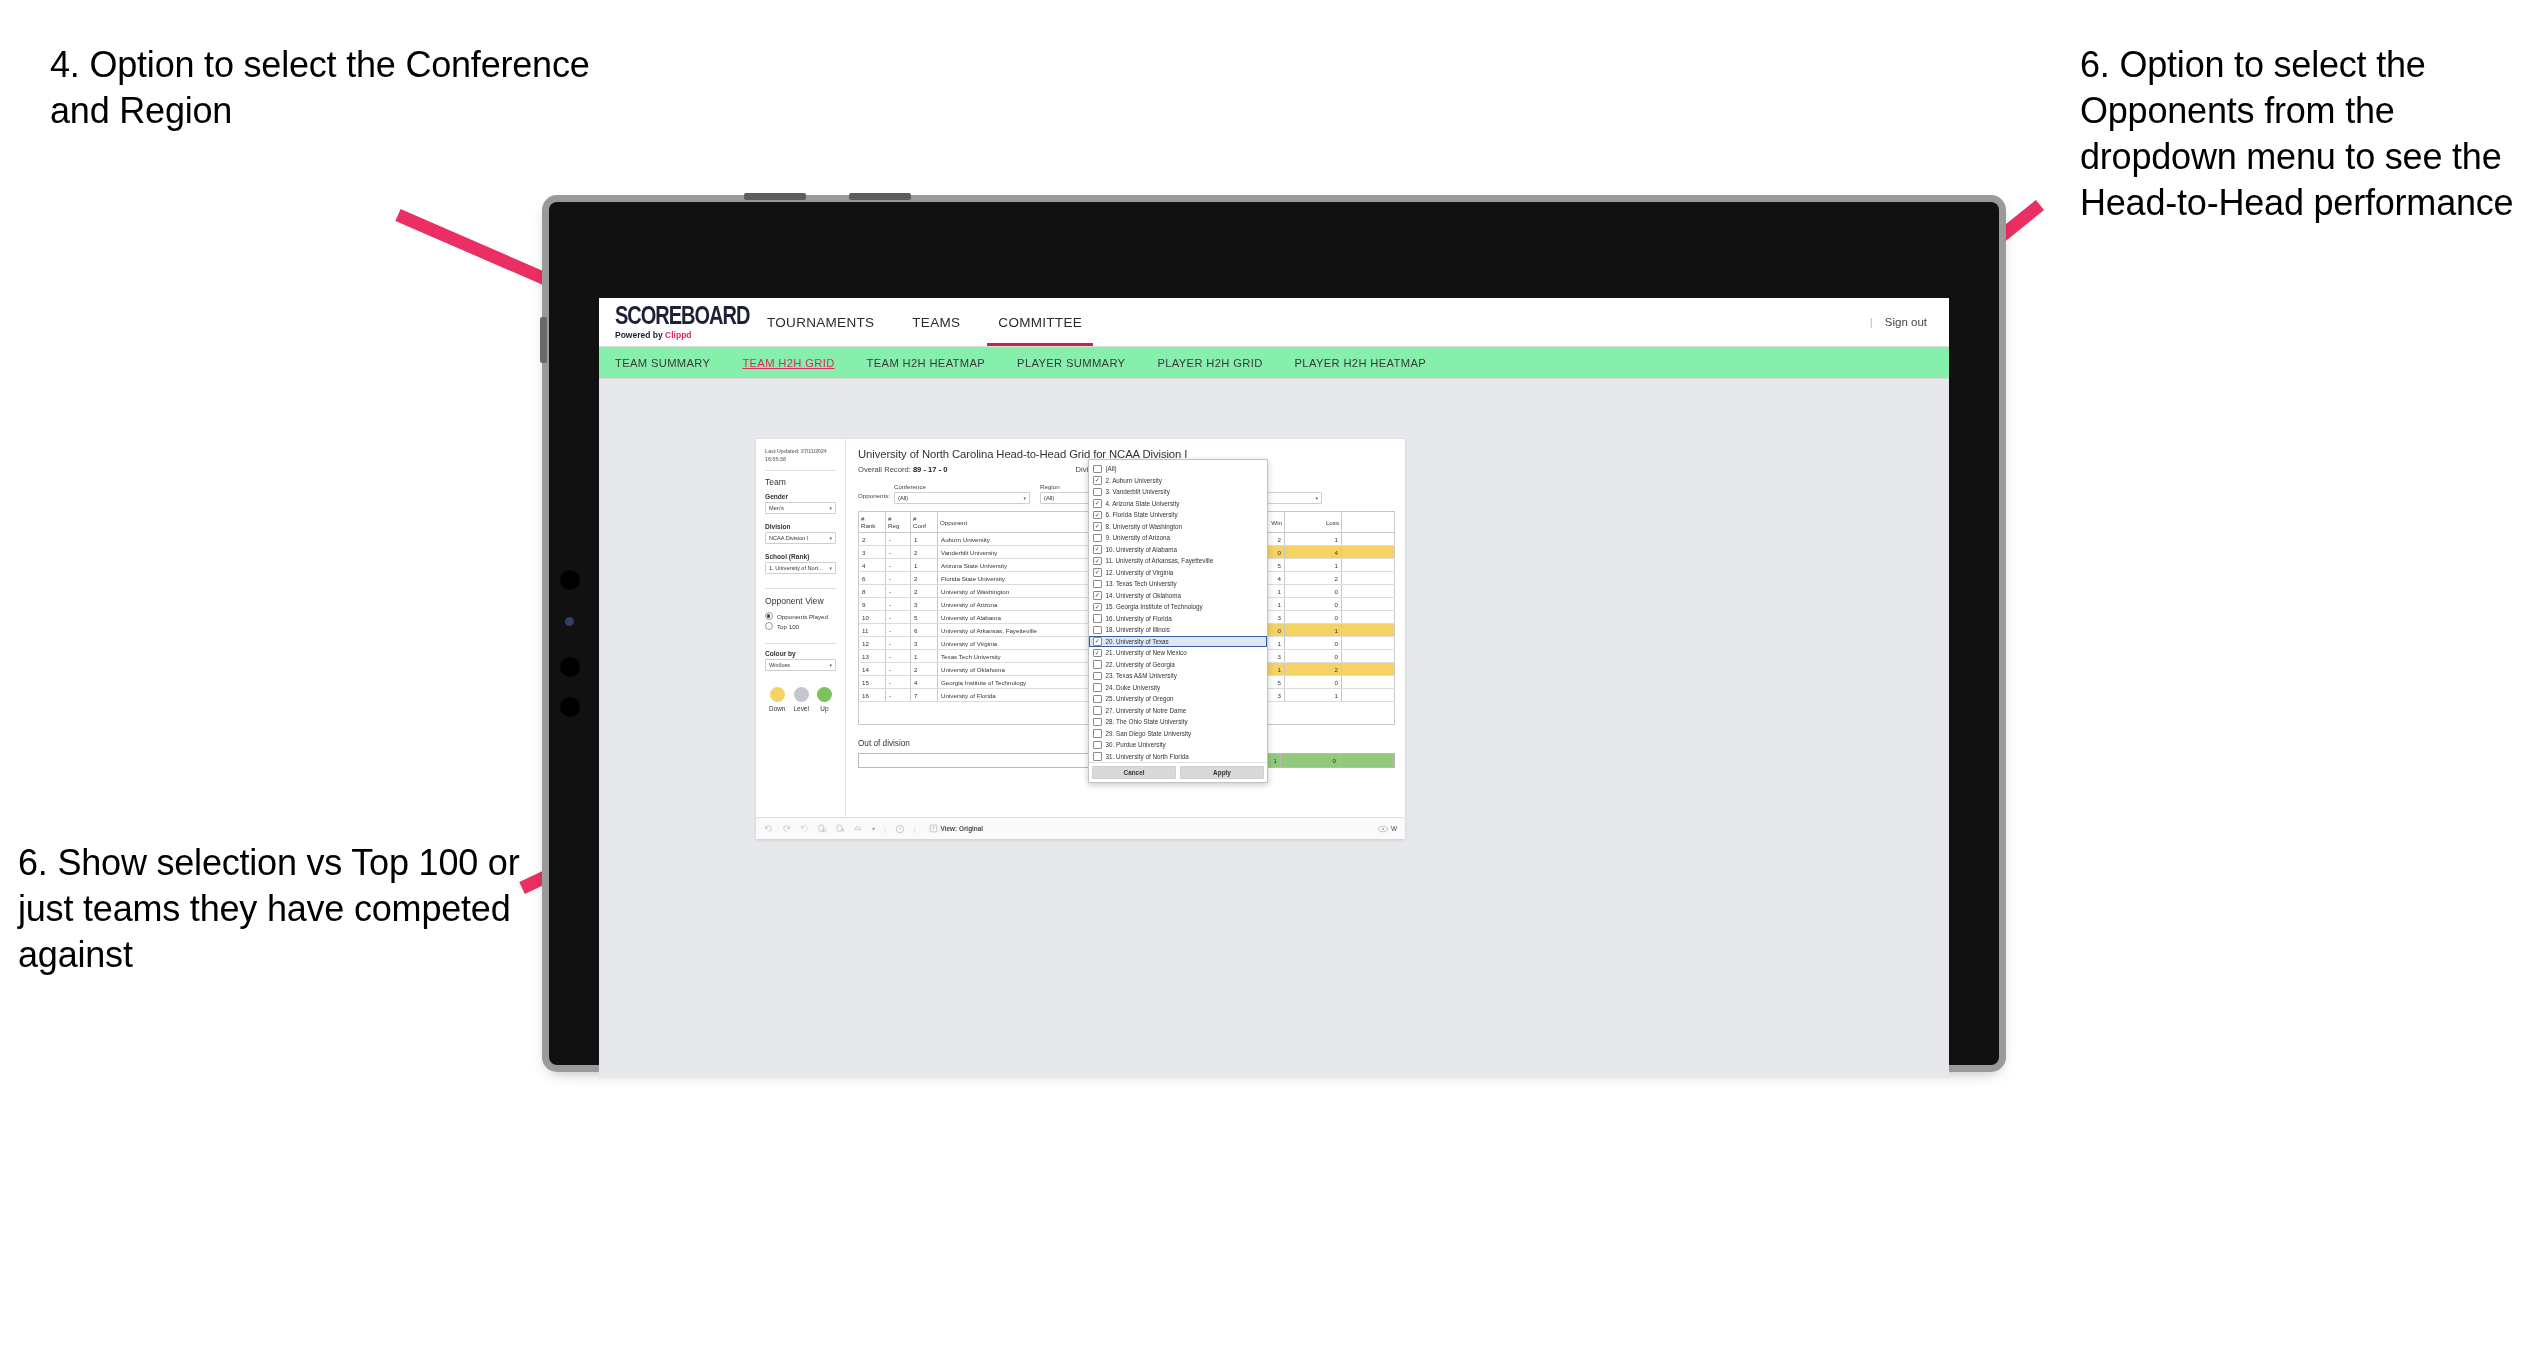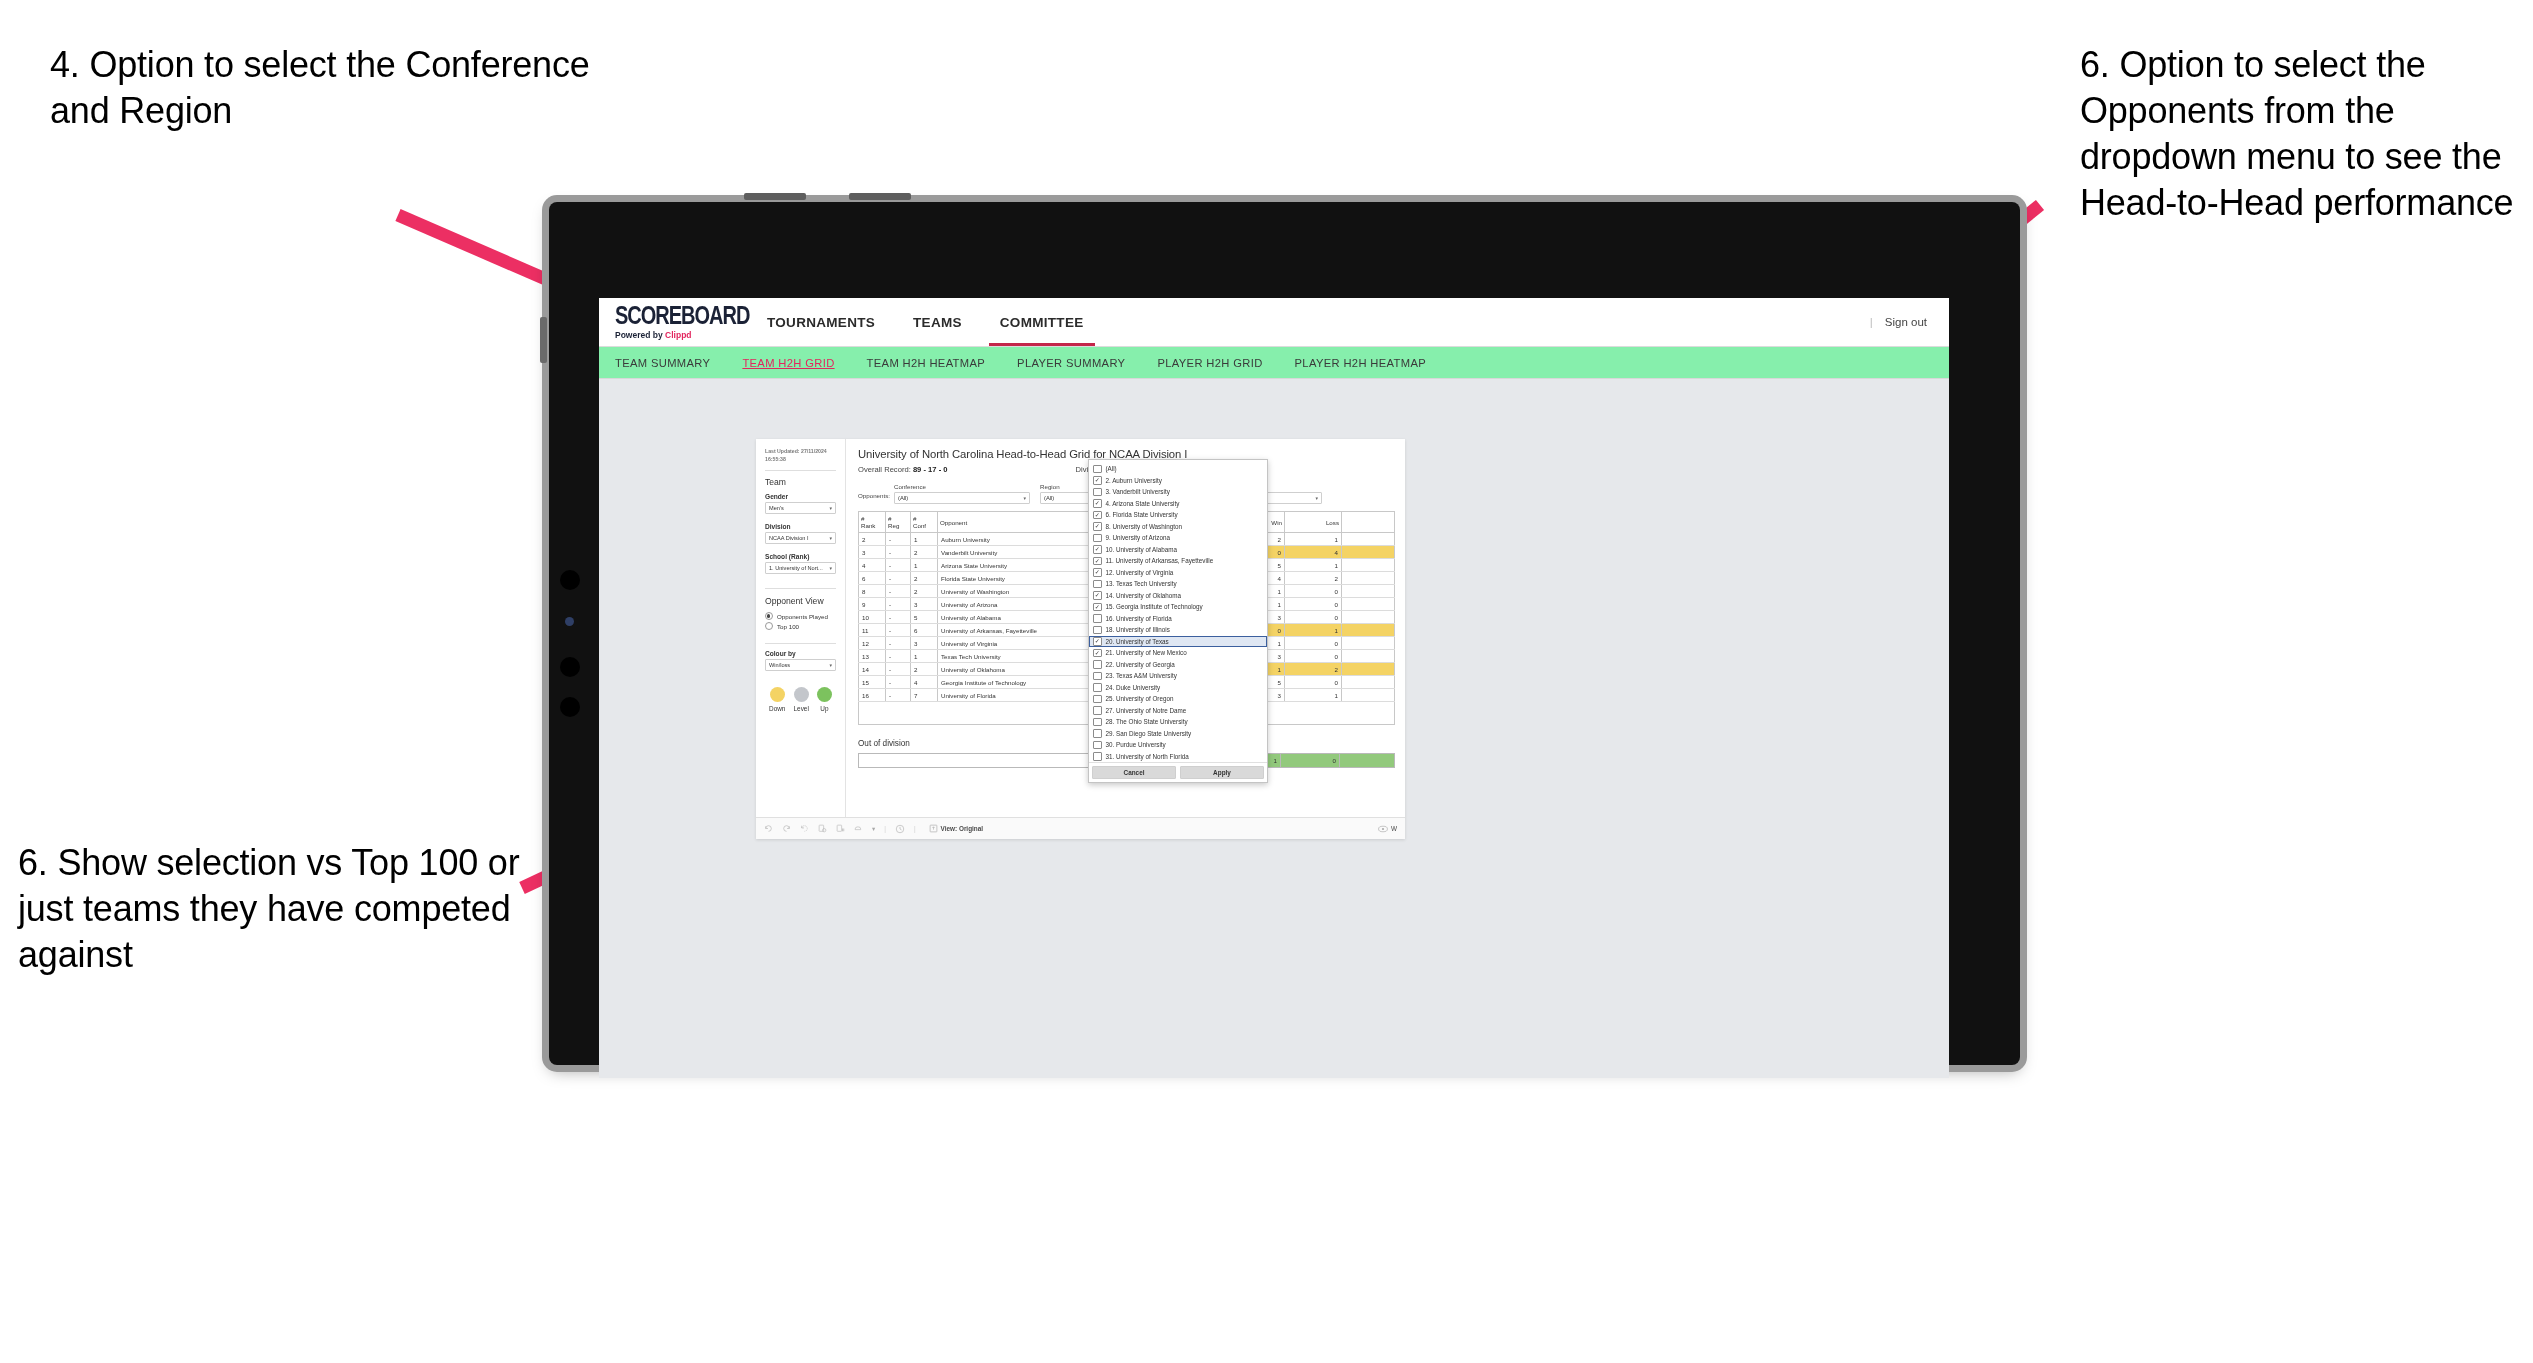--- a/index.html
+++ b/index.html
@@ -26,21 +26,20 @@
   #annot-6{left:2080px;top:42px;width:450px;}
 
   .arrow-svg{position:absolute;left:0;top:0;width:2533px;height:1363px;pointer-events:none;}
 
   
   #tablet{
     position:absolute;left:549px;top:202px;width:1450px;height:863px;
     border-radius:8px;
     background:#111111;
     box-shadow:0 0 0 7px #9a9a9a, 0 6px 16px rgba(0,0,0,.35);
-    padding-left:21px;
   }
   .tablet-btn{position:absolute;background:#1a1a1a;border-radius:3px;}
   #btn-top1{left:195px;top:-9px;width:62px;height:7px;background:#5d5d5d;border-radius:2px;}
   #btn-top2{left:300px;top:-9px;width:62px;height:7px;background:#5d5d5d;border-radius:2px;}
   #btn-left1{left:-9px;top:115px;width:7px;height:46px;background:#6a6a6a;border-radius:2px;}
   #cam-dot{position:absolute;left:16px;top:415px;width:9px;height:9px;border-radius:50%;background:#2f3f66;}
   #cam-lens{position:absolute;left:11px;top:368px;width:20px;height:20px;border-radius:50%;background:#000;}
   #spk1{position:absolute;left:11px;top:455px;width:20px;height:20px;border-radius:50%;background:#000;}
   #spk2{position:absolute;left:11px;top:495px;width:20px;height:20px;border-radius:50%;background:#000;}
 
@@ -59,21 +58,21 @@
   }
   .logo-wrap{margin-left:16px;display:flex;flex-direction:column;justify-content:center;width:115px;}
   .logo-main{
     font-family:"Liberation Sans", sans-serif;
     font-weight:bold;font-size:20px;color:#1b2236;letter-spacing:-1px;
     line-height:20px;
     transform:scaleY(1.25);transform-origin:left center;
   }
   .logo-sub{font-size:8.5px;color:#1b2236;font-weight:bold;margin-top:5px;}
   .logo-sub .pink{color:#e2265e;}
-  .main-nav{display:flex;align-items:stretch;height:48px;margin-left:18px;font-weight:bold;}
+  .main-nav{display:flex;align-items:stretch;height:48px;margin-left:18px;}
   .main-nav a{
     display:flex;align-items:center;padding:0 19px;
     font-size:13.5px;color:#2b2b2b;text-decoration:none;letter-spacing:.3px;
     position:relative;
   }
   .main-nav a.active:after{
     content:"";position:absolute;left:8px;right:8px;bottom:0;height:3px;background:#c4264a;
   }
   .header-right{margin-left:auto;display:flex;align-items:center;padding-right:22px;font-size:11.5px;color:#444;}
   .header-right .sep{color:#bbb;margin-right:12px;}

